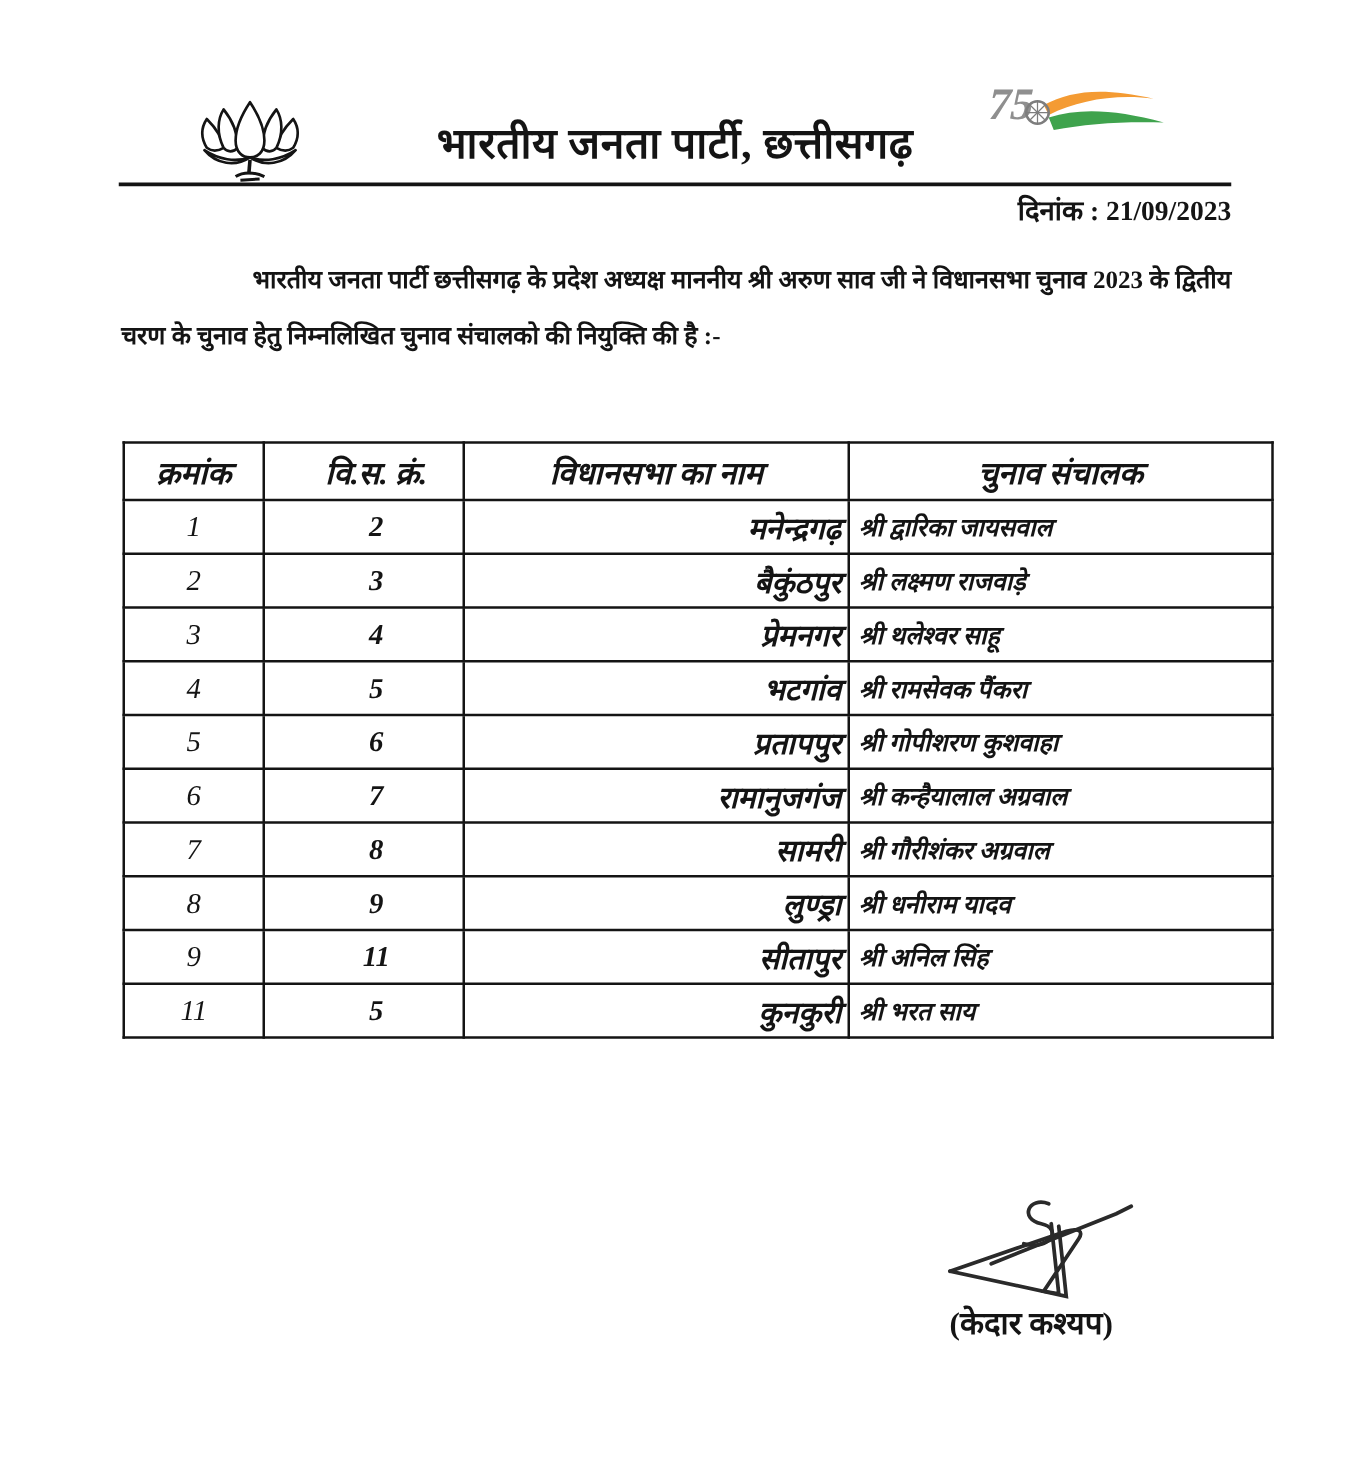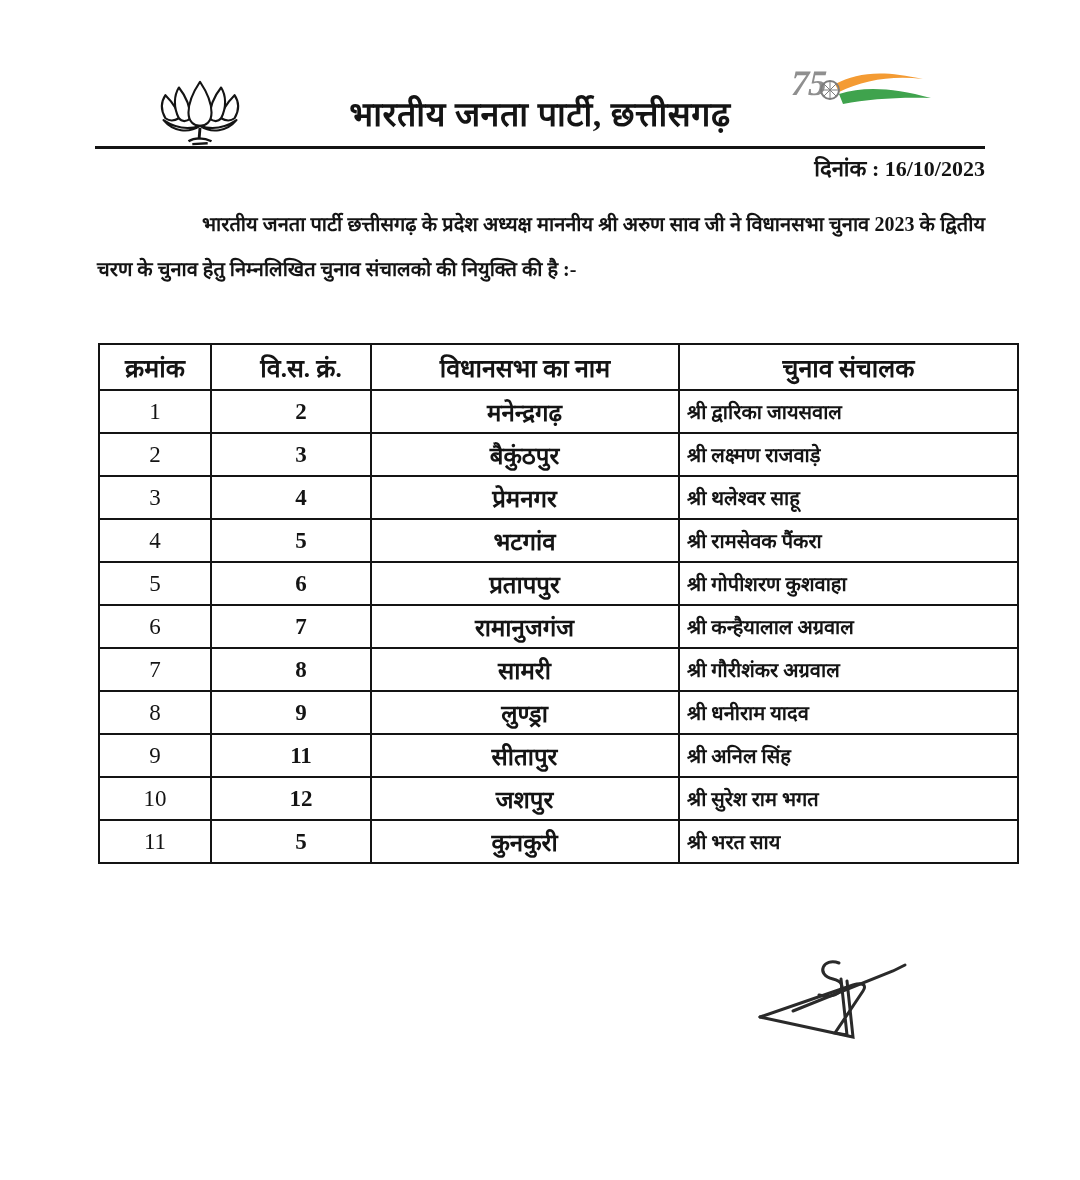--- a/index.html
+++ b/index.html
@@ -43,34 +43,34 @@
     font-size:22px;font-weight:bold;
   }
   
   .intro{
     position:absolute;left:97px;top:202px;width:888px;
     font-size:20px;font-weight:bold;line-height:45px;
     text-align:justify;text-indent:105px;margin:0;
   }
   
   .roster{
-    position:absolute;left:98px;top:343px;
-    border-collapse:collapse;table-layout:fixed;
+    position:absolute;left:98px;top:353px;
+    border-collapse:collapse;table-layout:fixed;font-style:italic;
   }
   .roster th,.roster td{
     border:2px solid #141414;
     padding:0 5px;overflow:hidden;white-space:nowrap;
   }
   .roster th{height:44px;font-size:25px;font-weight:bold;text-align:center;}
   .roster td{height:41px;}
   .roster .w0{width:100px;} .roster .w1{width:128px;padding-left:25px;}
   .roster .w2{width:296px;} .roster .w3{width:325px;}
   .roster td.c0{text-align:center;font-size:23px;font-weight:normal;}
   .roster td.c1{text-align:center;font-size:23px;font-weight:bold;}
-  .roster td.c2{text-align:center;font-size:24px;font-weight:bold;padding-left:4px;}
+  .roster td.c2{text-align:right;font-size:24px;font-weight:bold;padding-left:4px;}
   .roster td.c3{text-align:left;font-size:20px;font-weight:bold;padding-left:7px;}
   
   .signature{position:absolute;left:735px;top:945px;width:180px;height:105px;}
   .sign-name{
     position:absolute;left:660px;top:1040px;width:330px;
     text-align:center;font-size:25px;font-weight:bold;
   }
   .sign-title{
     position:absolute;left:620px;top:1072px;width:370px;
     text-align:center;font-size:23px;font-weight:600;
@@ -113,21 +113,21 @@
       <g stroke="#7d7d7d" stroke-width="1">
         <path d="M47 15 L47 33"></path>
           <path d="M38 24 L56 24"></path>
         <path d="M41 18 L53 30"></path>
           <path d="M53 18 L41 30"></path>
       </g>
     </svg>
   </div>
 
   <div class="header-rule"></div>
-  <div class="date-line">दिनांक : 16/10/2023</div>
+  <div class="date-line">दिनांक : 21/09/2023</div>
 
   <p class="intro">भारतीय जनता पार्टी छत्तीसगढ़ के प्रदेश अध्यक्ष माननीय श्री अरुण साव जी ने विधानसभा चुनाव 2023 के द्वितीय चरण के चुनाव हेतु निम्नलिखित चुनाव संचालको की नियुक्ति की है :-</p>
 
   <table class="roster">
     <thead>
       <tr>
         <th class="w0">क्रमांक</th>
         <th class="w1">वि.स. क्रं.</th>
         <th class="w2">विधानसभा का नाम</th>
         <th class="w3">चुनाव संचालक</th>
@@ -182,35 +182,30 @@
           <td class="c2 w2">लुण्ड्रा</td>
           <td class="c3 w3">श्री धनीराम यादव</td>
         </tr>
         <tr>
           <td class="c0 w0">9</td>
           <td class="c1 w1">11</td>
           <td class="c2 w2">सीतापुर</td>
           <td class="c3 w3">श्री अनिल सिंह</td>
         </tr>
         <tr>
-          <td class="c0 w0">10</td>
-          <td class="c1 w1">12</td>
-          <td class="c2 w2">जशपुर</td>
-          <td class="c3 w3">श्री सुरेश राम भगत</td>
-        </tr>
-        <tr>
           <td class="c0 w0">11</td>
           <td class="c1 w1">5</td>
           <td class="c2 w2">कुनकुरी</td>
           <td class="c3 w3">श्री भरत साय</td>
         </tr>
       </tbody>
   </table>
 
   <svg class="signature" viewBox="0 0 180 105" fill="none" stroke="#2a2a2a" stroke-width="3" stroke-linecap="round">
     <path d="M25 72 L118 40 C128 37 132 40 128 46 L100 88 L112 90 L106 34"></path>
     <path d="M25 72 L118 92 L112 36"></path>
     <path d="M104 18 C88 12 80 30 98 34 C116 38 104 56 84 50"></path>
     <path d="M58 66 L158 26 L170 20"></path>
   </svg>
 
+  <div class="sign-name">(केदार कश्यप)</div>
 
 </div>
 
 </body></html>

